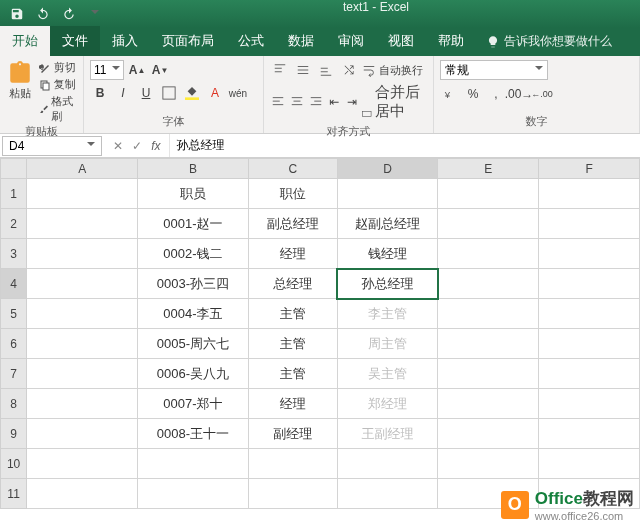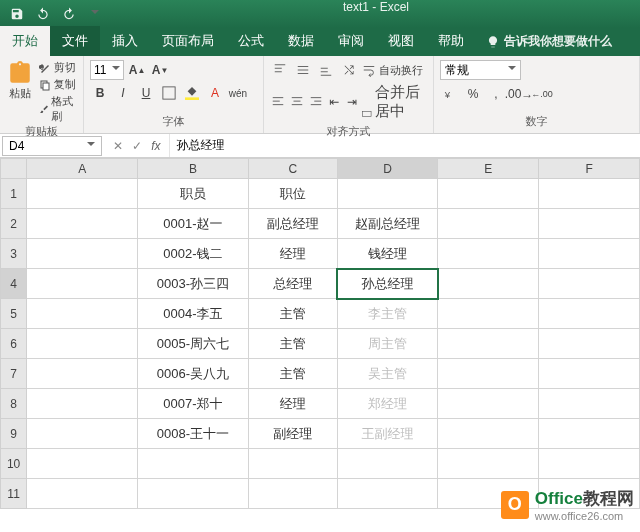--- a/index.html
+++ b/index.html
@@ -6,41 +6,41 @@
 body{background:#fff;width:640px;height:532px;overflow:hidden;position:relative;font-size:12px;}
 .titlebar{height:28px;background:linear-gradient(#2a8358,#1e6b47);color:#fff;display:flex;}
 .qat{display:flex;align-items:center;gap:4px;padding:0 6px;}
 .qat-btn{width:22px;height:22px;display:flex;align-items:center;justify-content:center;color:#fff;opacity:.9;}
 .qat-btn svg{width:14px;height:14px;fill:#fff;}
 .title-center{flex:1;text-align:center;font-size:12px;opacity:.9;}
 .filetabs{height:28px;background:#1e6b47;display:flex;align-items:flex-end;color:#fff;font-size:13px;}
 .ftab{padding:6px 12px;cursor:pointer;}
 .ftab.file{background:#185c3c;}
 .ftab.active{background:#f3f2f1;color:#1e6b47;font-weight:500;}
-.tellme{display:flex;align-items:center;gap:4px;padding:6px 10px;opacity:.9;font-size:12px;font-weight:bold;}
+.tellme{display:flex;align-items:center;gap:4px;padding:6px 10px;opacity:.9;font-size:12px;}
 .tellme svg{width:14px;height:14px;fill:#fff;}
 .ribbon{background:#f3f2f1;border-bottom:1px solid #d0d0d0;height:78px;display:flex;}
 .group{border-right:1px solid #dcdcdc;padding:4px 6px 2px;display:flex;flex-direction:column;justify-content:space-between;}
 .group-label{text-align:center;color:#5a5a5a;font-size:11px;padding-bottom:2px;}
 .clipboard{width:84px;}
 .paste-big{display:flex;flex-direction:column;align-items:center;width:36px;}
 .paste-big svg{width:26px;height:26px;}
 .cpb{display:flex;}
 .cpb-side{display:flex;flex-direction:column;gap:2px;font-size:11px;color:#444;margin-left:4px;}
 .cpb-side div{display:flex;align-items:center;gap:3px;}
 .cpb-side svg{width:12px;height:12px;}
 .font-group{width:180px;}
 .font-row{display:flex;align-items:center;gap:3px;margin-bottom:3px;}
 .font-name{border:1px solid #c0c0c0;background:#fff;font-size:12px;padding:1px 4px;width:90px;height:20px;display:flex;align-items:center;justify-content:space-between;}
 .font-size{border:1px solid #c0c0c0;background:#fff;width:34px;height:20px;display:flex;align-items:center;justify-content:space-between;padding:1px 3px;font-size:12px;}
 .btn{width:20px;height:20px;display:flex;align-items:center;justify-content:center;color:#444;border:1px solid transparent;}
 .btn svg{width:14px;height:14px;}
 .align-group{width:170px;}
 .num-group{flex:1;}
-.num-fmt{border:1px solid #c0c0c0;background:#fff;width:81px;height:20px;display:flex;align-items:center;justify-content:space-between;padding:1px 4px;margin-bottom:4px;font-size:12px;}
+.num-fmt{border:1px solid #c0c0c0;background:#fff;width:108px;height:20px;display:flex;align-items:center;justify-content:space-between;padding:1px 4px;margin-bottom:4px;font-size:12px;}
 .formula-bar{height:24px;border-bottom:1px solid #d0d0d0;display:flex;align-items:center;background:#fff;}
 .namebox{width:100px;border:1px solid #c0c0c0;padding:2px 6px;margin:2px;height:20px;display:flex;align-items:center;justify-content:space-between;font-size:12px;}
 .fb-btns{display:flex;align-items:center;gap:3px;padding:0 6px;color:#888;font-size:12px;}
 .fb-btns span{padding:0 3px;}
 .fx{font-style:italic;color:#666;}
 .fb-input{flex:1;padding:2px 6px;border-left:1px solid #e5e5e5;height:100%;display:flex;align-items:center;font-size:12px;}
 .grid-wrap{position:relative;height:370px;overflow:hidden;}
 table{border-collapse:collapse;width:100%;}
 .colhdr td{background:#e6e6e6;border:1px solid #d0d0d0;text-align:center;color:#444;font-size:12px;height:20px;}
 .colhdr .corner{width:26px;background:#e6e6e6;}

